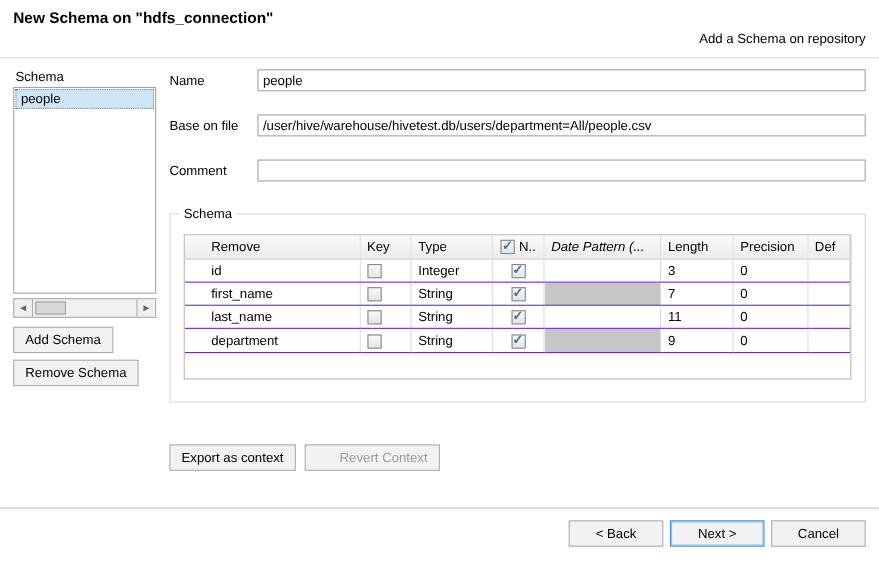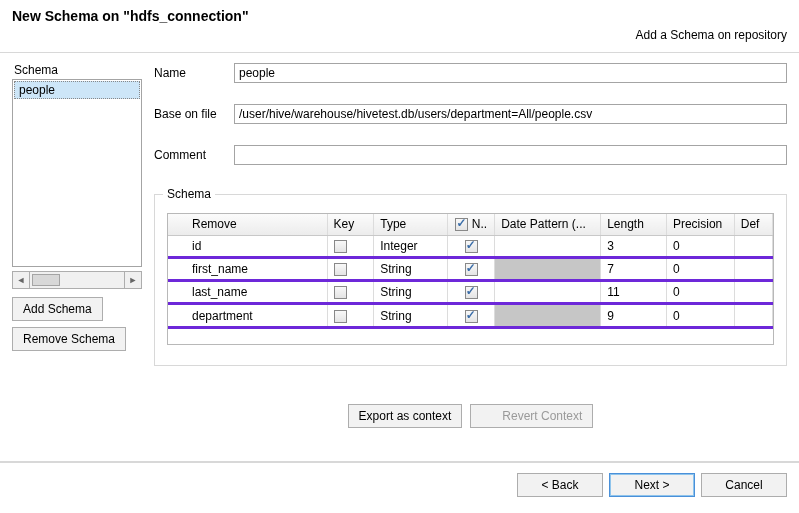--- a/index.html
+++ b/index.html
@@ -159,39 +159,39 @@
     height: 132px;
     overflow: hidden;
   }
   .grid table {
     border-collapse: collapse;
     width: 100%;
     table-layout: fixed;
   }
   .grid th, .grid td {
     border-right: 1px solid #dcdcdc;
-    border-bottom: 3px solid #6d28d9;
+    border-bottom: 1px solid #6d28d9;
     padding: 3px 6px;
     text-align: left;
     font-size: 12px;
     font-weight: normal;
     white-space: nowrap;
     overflow: hidden;
     text-overflow: ellipsis;
     height: 21px;
   }
   .grid th {
     background: linear-gradient(#fbfbfb, #ececec);
     border-bottom: 1px solid #c8c8c8;
   }
   .col-col { width: 150px; padding-left: 24px !important; }
   .col-key { width: 44px; text-align: center; }
   .col-type { width: 70px; }
   .col-null { width: 44px; text-align: center !important; }
-  .col-date { width: 100px; }
+  .col-date { width: 100px; font-style: italic; }
   .col-len { width: 62px; }
   .col-prec { width: 64px; }
   .col-def { width: 36px; }
   .cbox {
     width: 13px;
     height: 13px;
     display: inline-block;
     border: 1px solid #888;
     background: linear-gradient(#f8f8f8, #e4e4e4);
     vertical-align: middle;
@@ -206,21 +206,20 @@
     color: #3a6da8;
     font-weight: bold;
   }
   .grey-cell {
     background: #c6c6c6;
   }
 
   .context-row {
     margin-top: 38px;
     display: flex;
-    justify-content: center;
     gap: 8px;
   }
   .context-row .btn[disabled] {
     color: #9a9a9a;
     padding-left: 31px;
   }
 
   .footer {
     border-top: 1px solid #d8d8d8;
     padding: 10px 12px;

